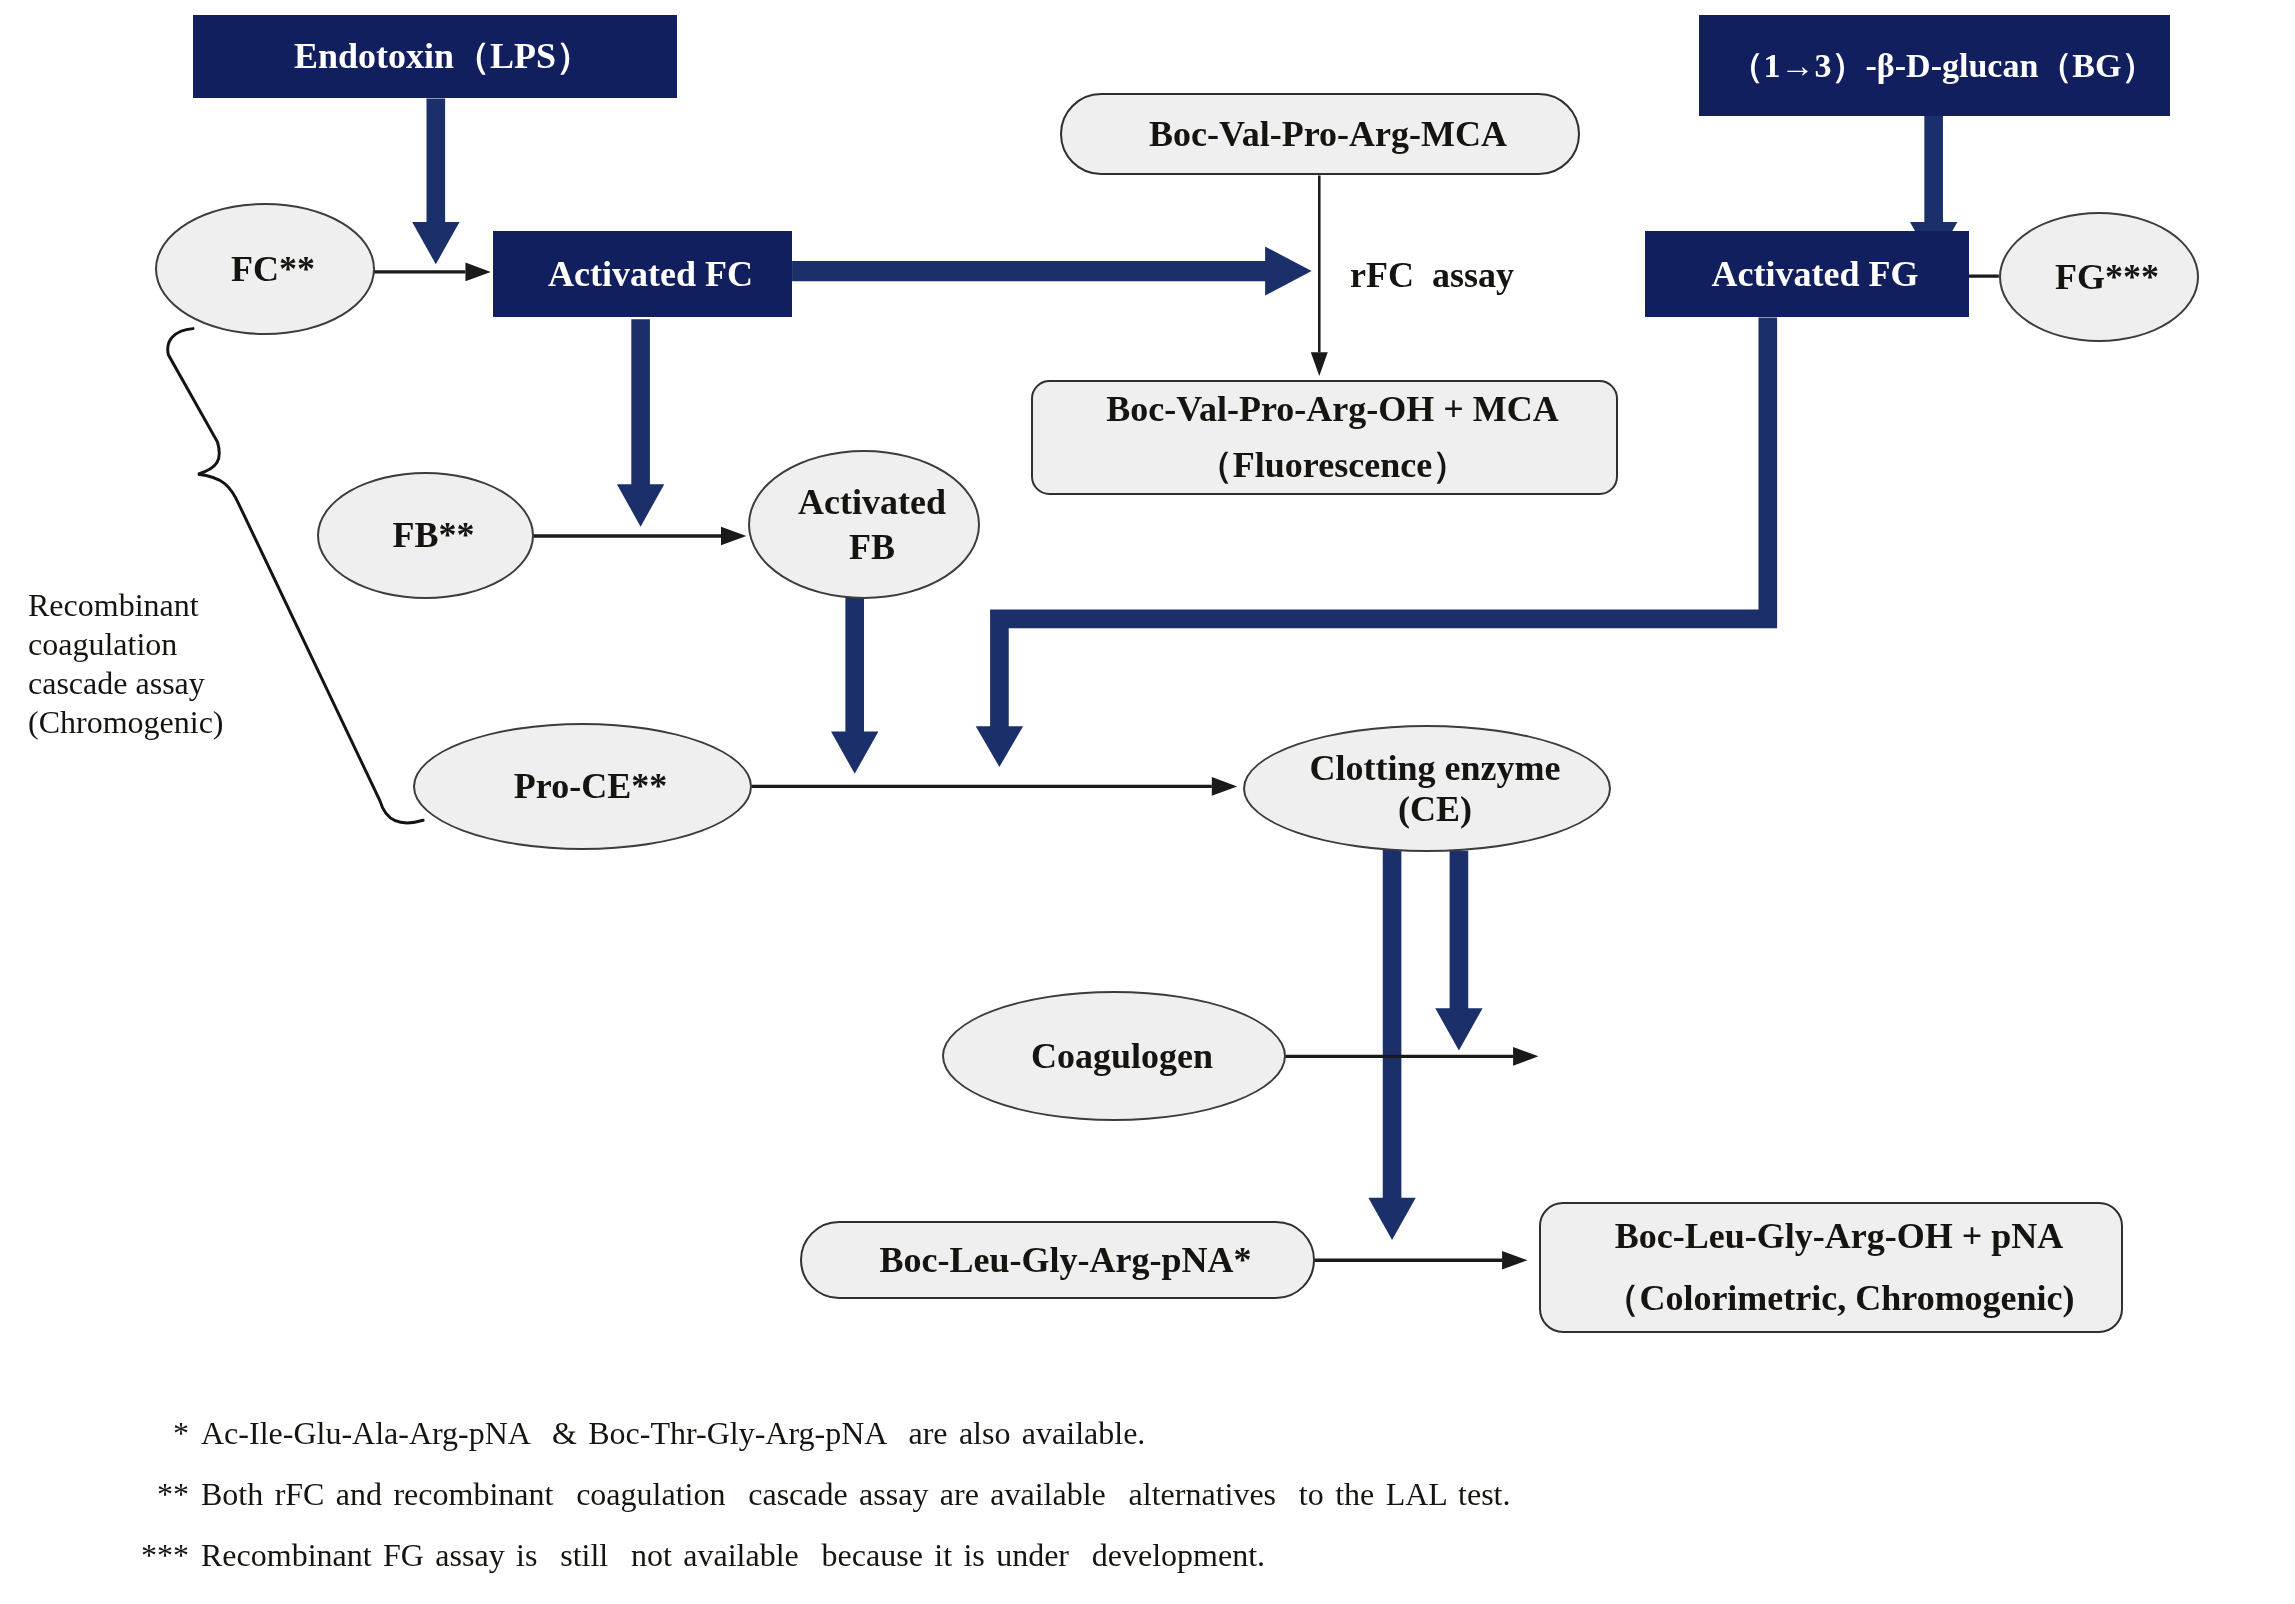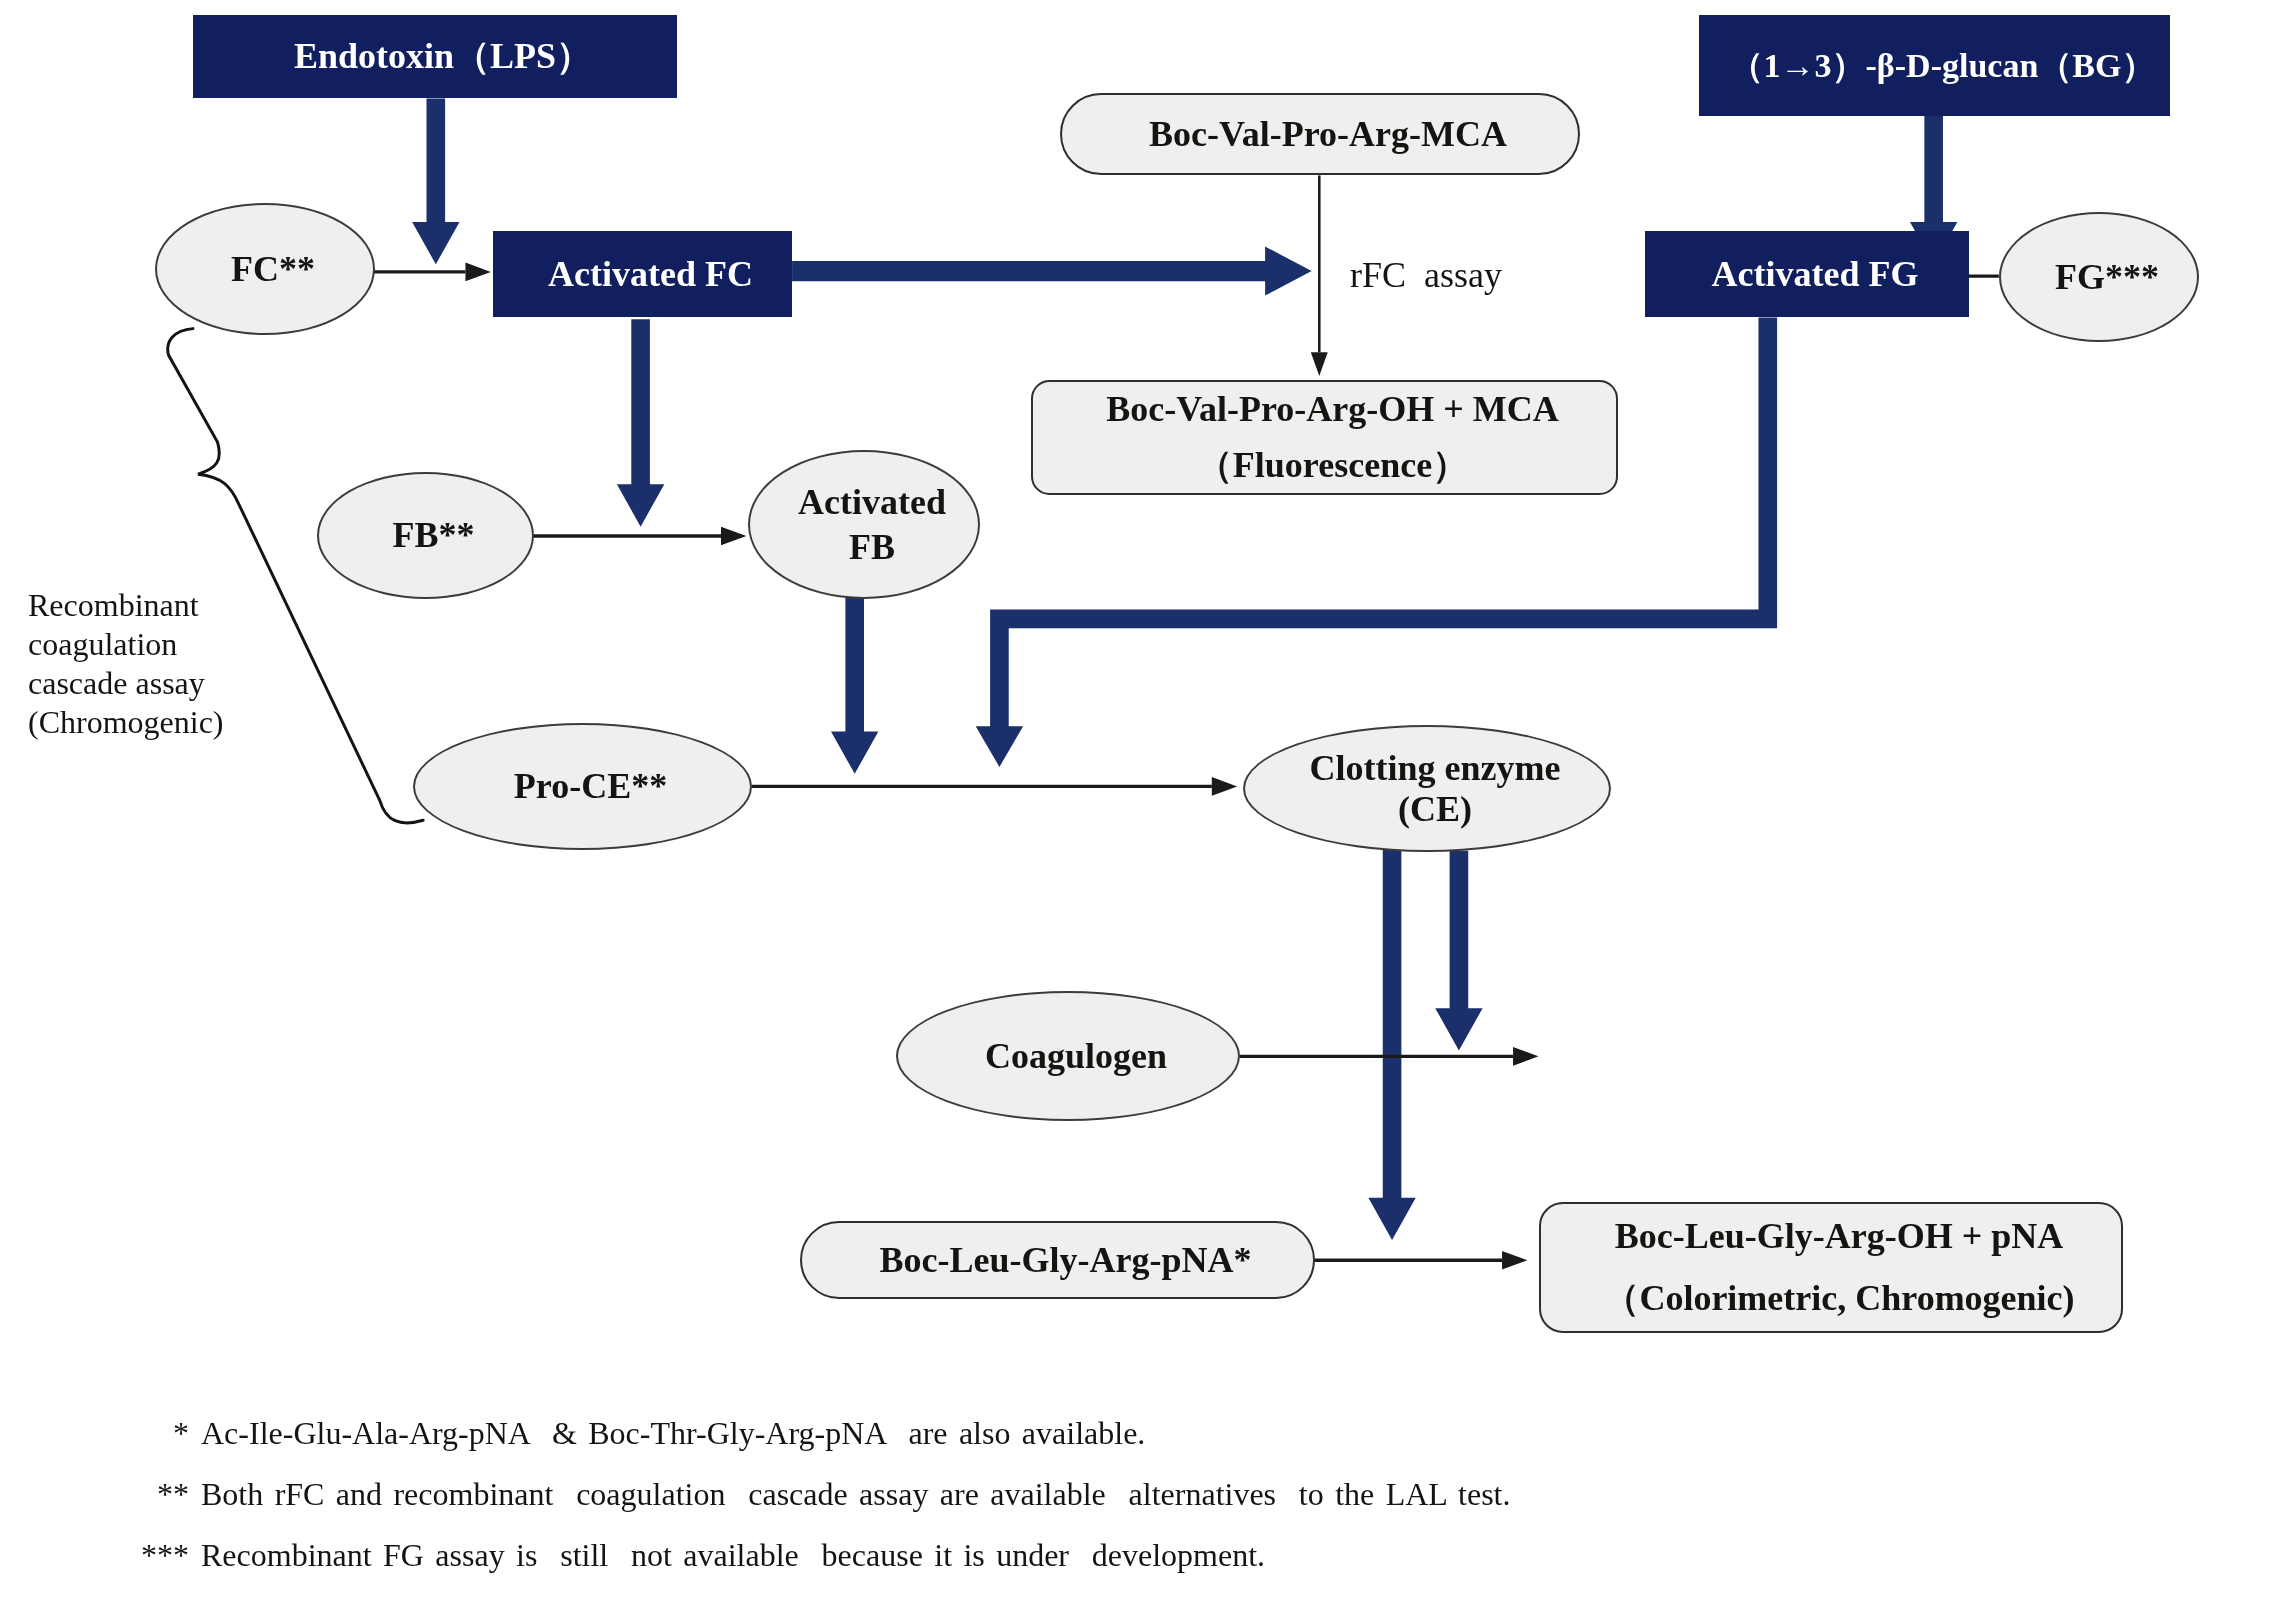--- a/index.html
+++ b/index.html
@@ -5,21 +5,21 @@
   html,body{margin:0;padding:0;background:#ffffff;}
   body{width:2295px;height:1605px;position:relative;overflow:hidden;
        font-family:"Liberation Serif","DejaVu Serif",serif;}
   .canvas{position:absolute;left:0;top:0;width:2295px;height:1605px;background:var(--paper);}
   svg.connectors{position:absolute;left:0;top:0;width:2295px;height:1605px;}
   .node{position:absolute;display:flex;flex-direction:column;align-items:center;justify-content:center;
         text-align:center;font-weight:bold;font-size:36px;color:var(--ink);line-height:1.18;box-sizing:border-box;padding-left:16px;}
   .ellipse{border-radius:50%;background:var(--node_fill);border:2.5px solid var(--node_border);}
   .navybox{background:var(--navy_box);color:var(--box_text);}
   .rrect{background:var(--node_fill);border:2.5px solid var(--rect_border);}
-  .lbl{position:absolute;font-weight:normal;color:var(--ink);white-space:pre;}
+  .lbl{position:absolute;font-weight:bold;color:var(--ink);white-space:pre;}
   .note{position:absolute;left:28px;top:586px;font-weight:normal;font-size:32px;line-height:39px;color:var(--ink);}
   .footnotes{position:absolute;left:118px;top:1415px;font-size:32px;color:var(--ink);}
   .fnrow{display:flex;align-items:baseline;height:44px;margin-bottom:17px;}
   .fm{width:71px;text-align:right;padding-right:12px;flex:none;}
   .ft{white-space:pre;word-spacing:3.4px;}
   .l2{display:block;}
 </style>
 </head>
 <body>
 
@@ -100,21 +100,21 @@
     <span class="l2">Activated</span>
     <span class="l2">FB</span>
   </div>
   <div class="node ellipse" style="left:1243px;top:725px;width:368px;height:127px;line-height:1.12">
     <span class="l2">Clotting enzyme</span>
     <span class="l2">(CE)</span>
   </div>
   <div class="node ellipse" style="left:413px;top:723px;width:339px;height:127px">
     <span>Pro-CE**</span>
   </div>
-  <div class="node ellipse" style="left:896px;top:991px;width:344px;height:130px">
+  <div class="node ellipse" style="left:942px;top:991px;width:344px;height:130px">
     <span>Coagulogen</span>
   </div>
 
   <div class="node rrect" style="left:1060px;top:93px;width:520px;height:82px;border-radius:41px">
     <span>Boc-Val-Pro-Arg-MCA</span>
   </div>
   <div class="node rrect" style="left:1031px;top:380px;width:587px;height:115px;border-radius:18.6px;line-height:1.55">
     <span class="l2">Boc-Val-Pro-Arg-OH + MCA</span>
     <span class="l2">（Fluorescence）</span>
   </div>

